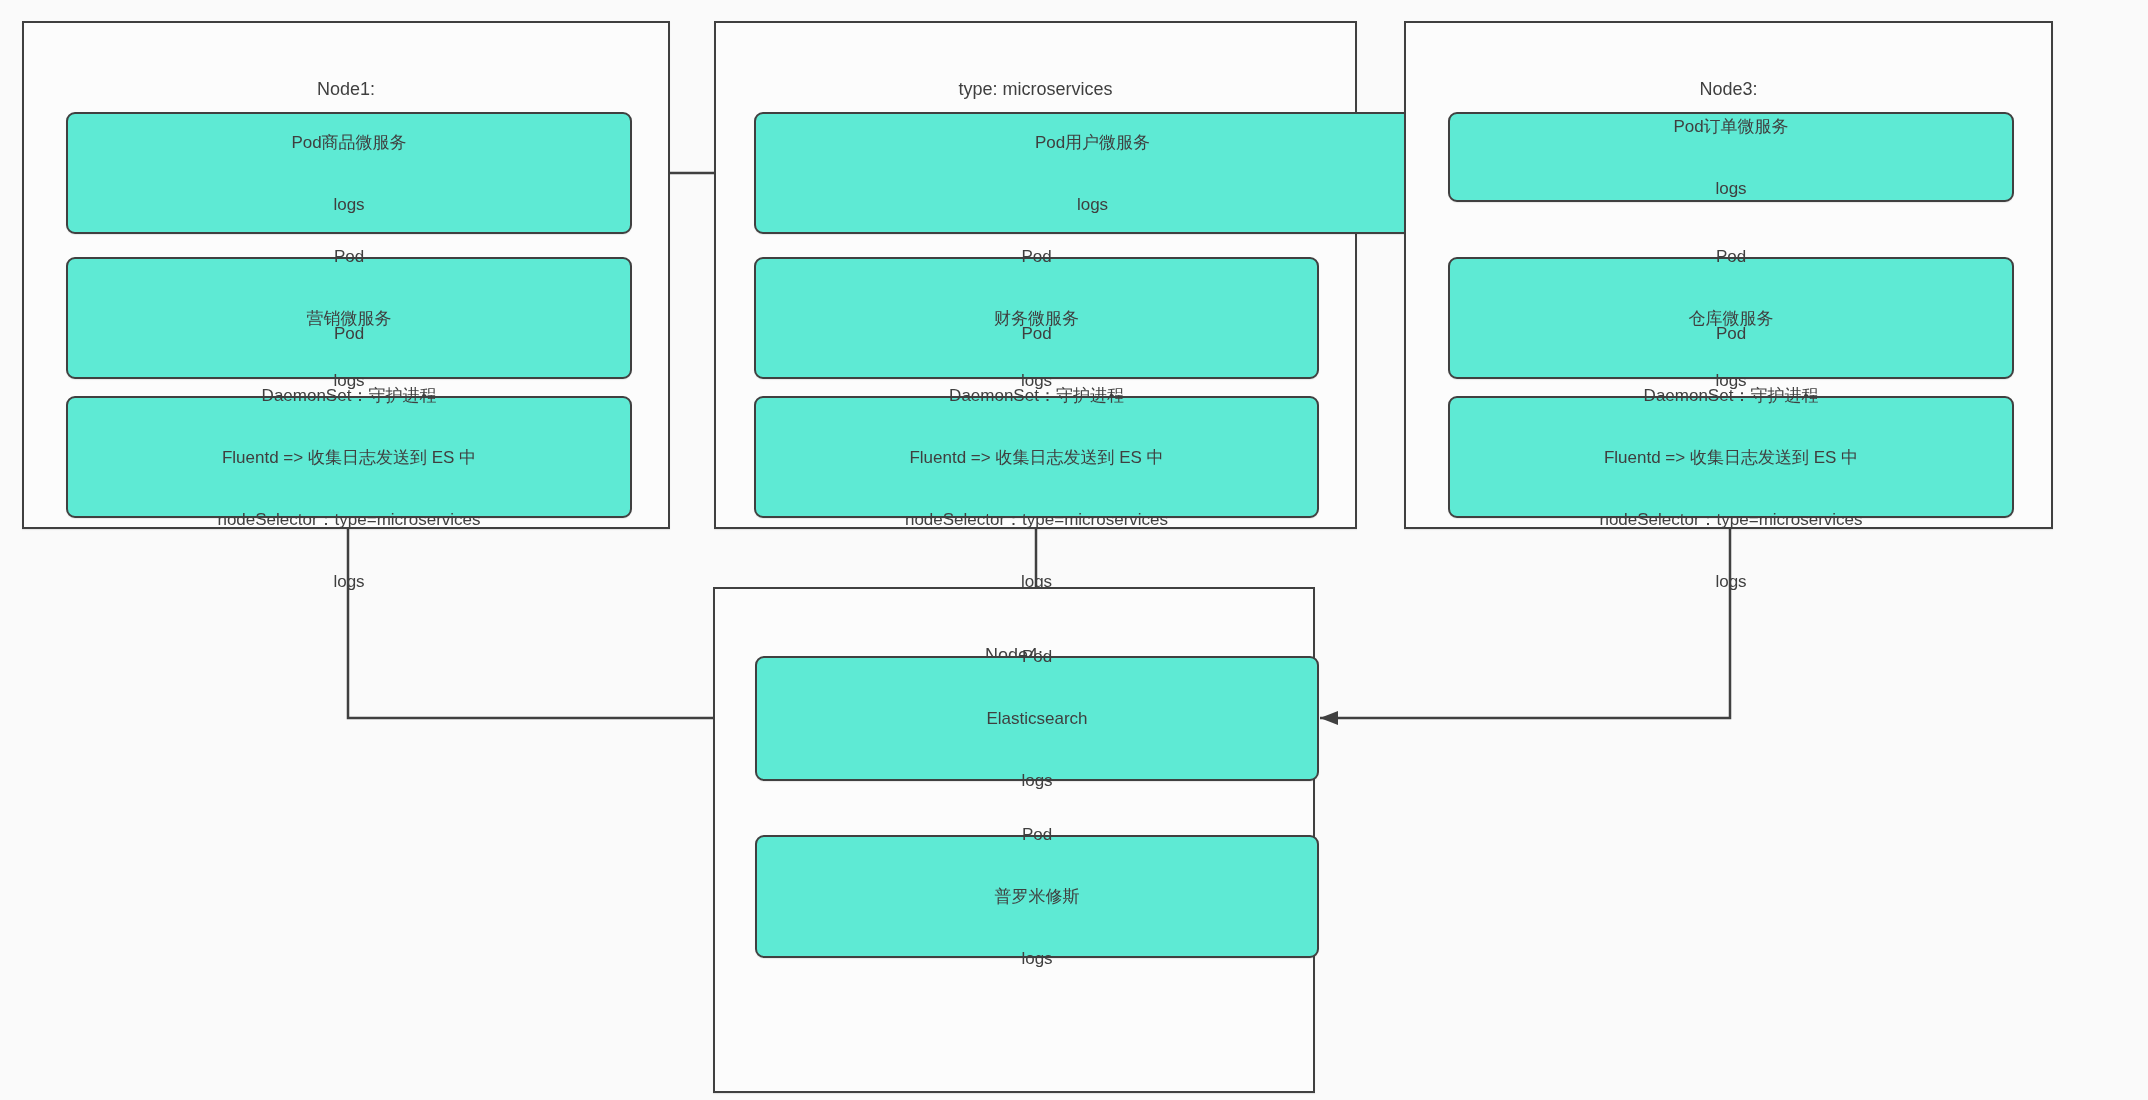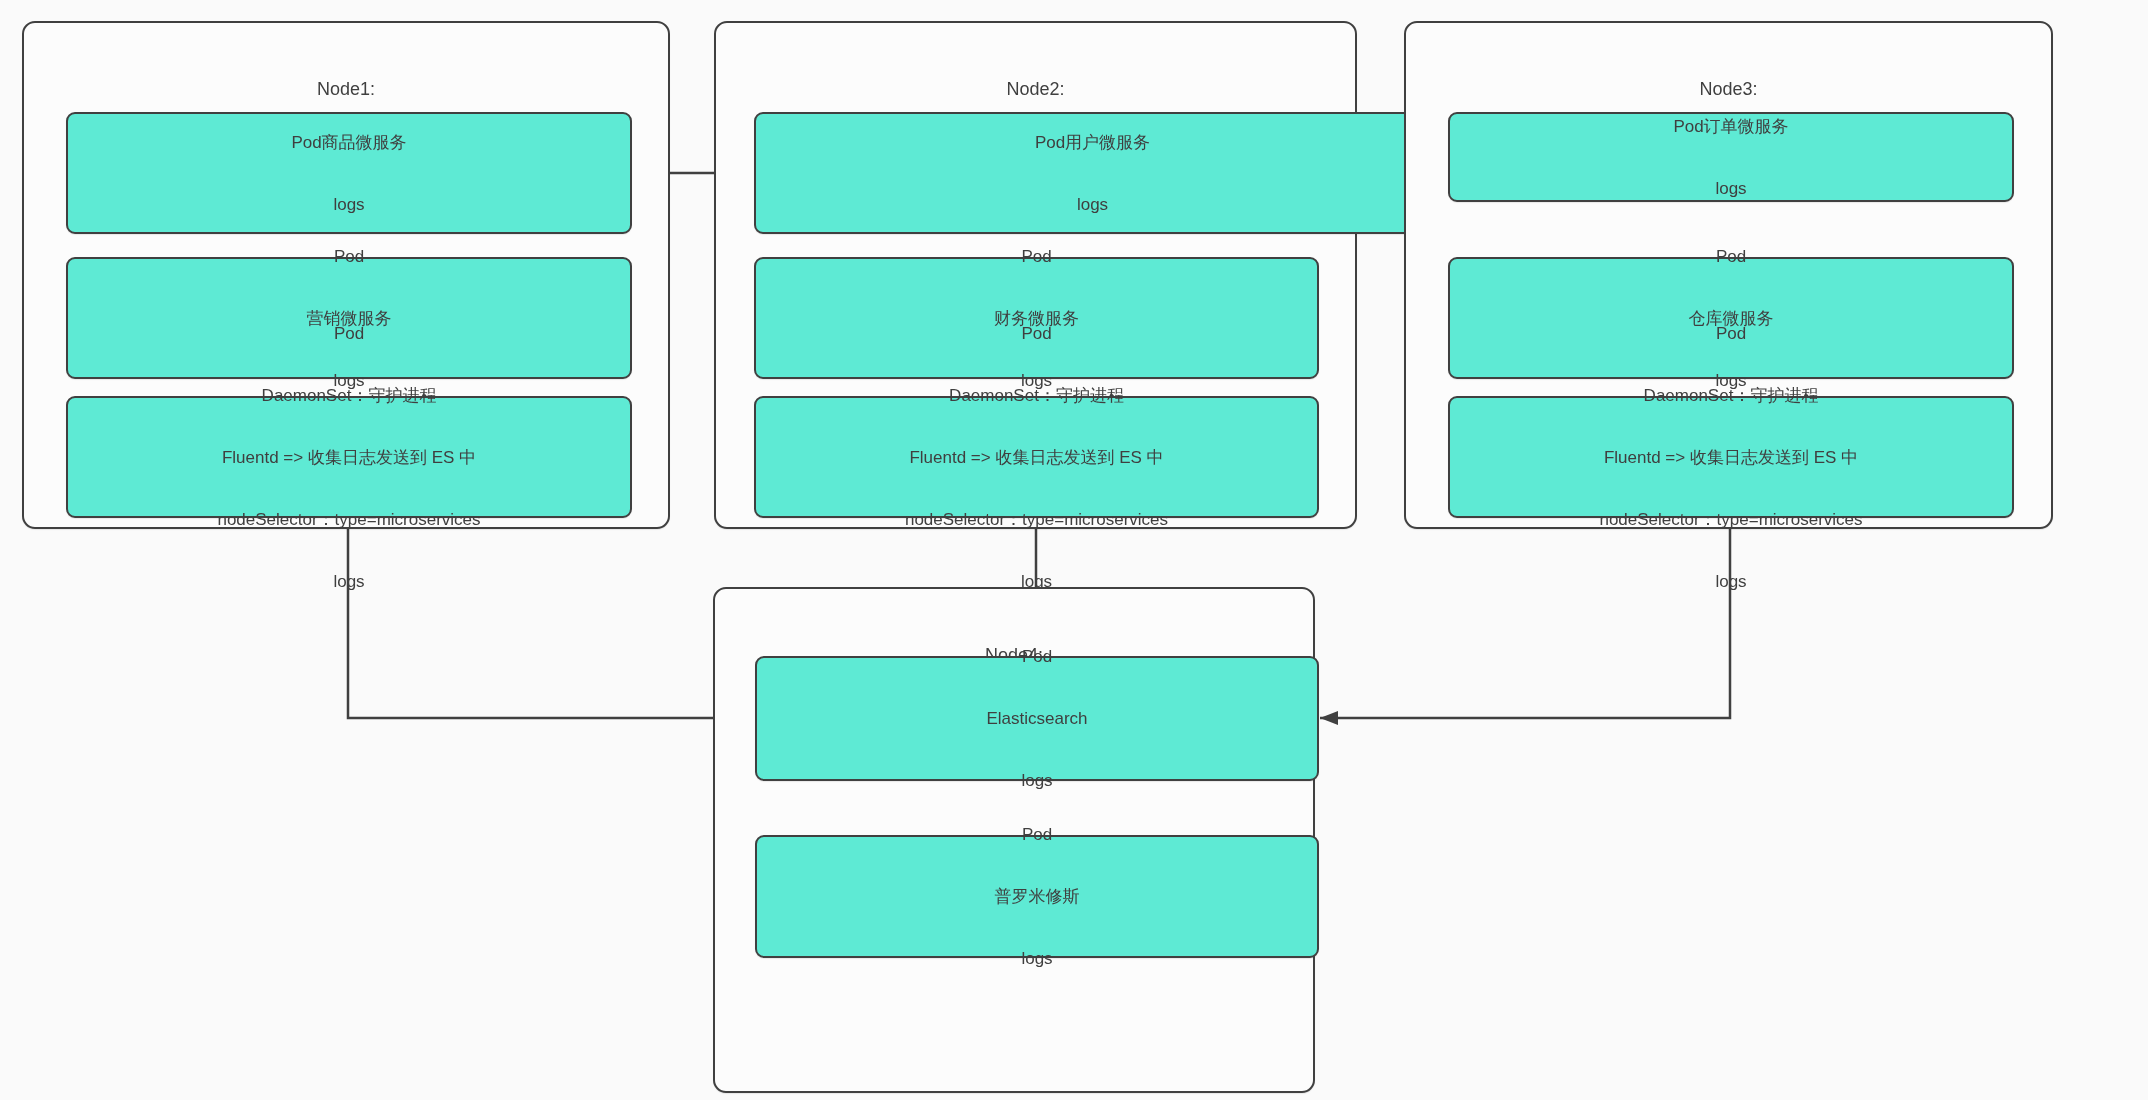--- a/index.html
+++ b/index.html
@@ -2,21 +2,21 @@
 <html><head>
 <meta charset="utf-8">
 <style>
   html,body{margin:0;padding:0;background:#fafafa;}
   .canvas{
     position:relative;width:2148px;height:1100px;background:#fafafa;overflow:hidden;
     font-family:"Liberation Sans","DejaVu Sans",sans-serif;color:#3f3f3f;
   }
   .wires{position:absolute;left:0;top:0;width:2148px;height:1100px;pointer-events:none;}
   .node{
-    position:absolute;border:2.5px solid #404040;border-radius:13px;
+    position:absolute;border:2.5px solid #404040;border-radius:0;
     background:#fcfcfc;box-sizing:border-box;
     box-shadow:0 1px 1px rgba(0,0,0,0.08);
   }
   .node-title{
     padding-top:14px;text-align:center;font-size:18px;line-height:21px;white-space:pre;
   }
   .pod{
     position:absolute;border:2.5px solid #404040;border-radius:9px;background:#5eead4;
     box-sizing:border-box;display:flex;flex-direction:column;justify-content:center;align-items:center;
     font-size:17px;line-height:21px;text-align:center;
@@ -64,21 +64,20 @@
       <div class="line">Pod</div>
       <div class="line">DaemonSet：守护进程</div>
       <div class="line">Fluentd =&gt; 收集日志发送到 ES 中</div>
       <div class="line">nodeSelector：type=microservices</div>
       <div class="line">logs</div>
     </div>
   </section>
 
   <section class="node" style="left:714px;top:21px;width:643px;height:508px">
     <header class="node-title">
-      <div>Node2:</div>
       <div>type: microservices</div>
     </header>
     <div class="pod" style="left:38px;top:89px;width:677px;height:122px">
       <div class="line">Pod用户微服务</div>
       <div class="line">logs</div>
     </div>
     <div class="pod" style="left:38px;top:234px;width:565px;height:122px">
       <div class="line">Pod</div>
       <div class="line">财务微服务</div>
       <div class="line">logs</div>

